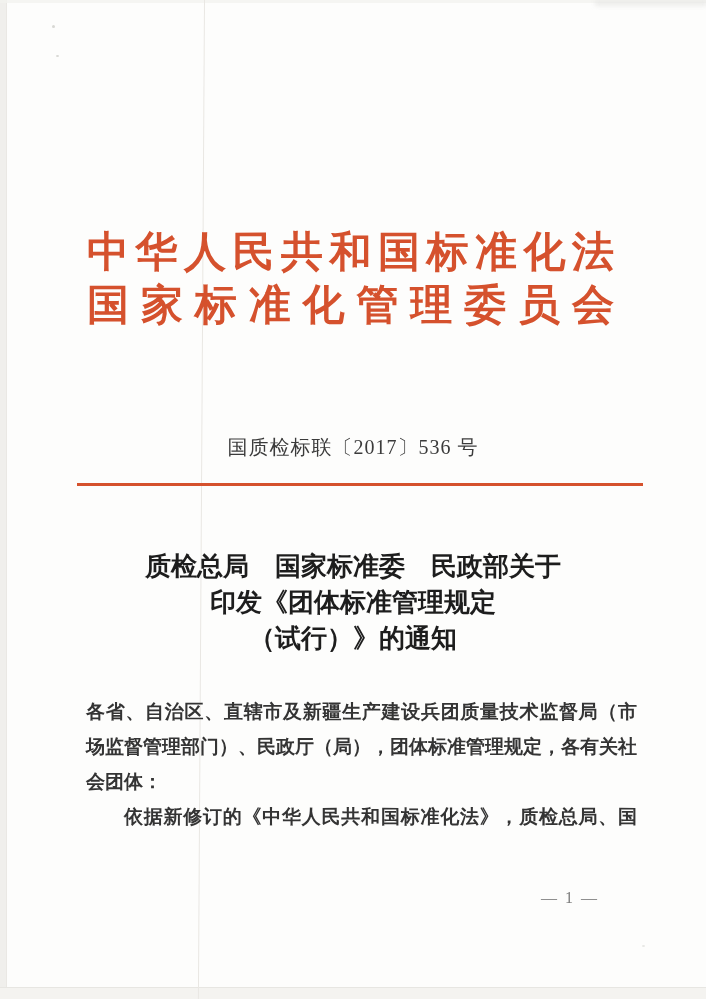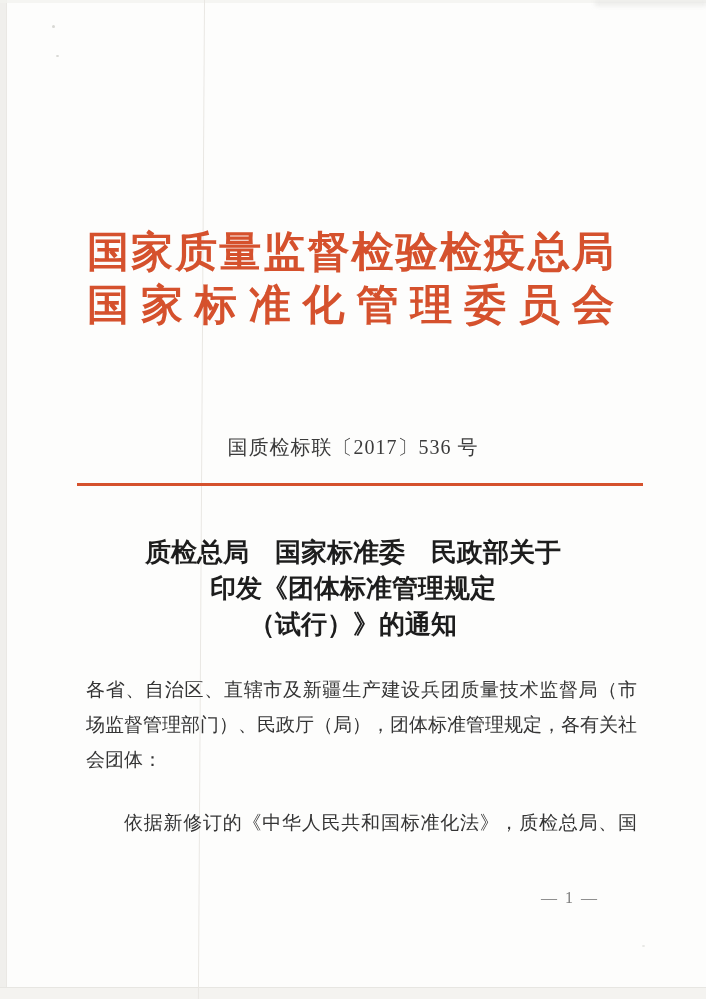--- a/index.html
+++ b/index.html
@@ -63,43 +63,42 @@
   }
 
   
   .red-rule {
     position: absolute; top: 483px; left: 77px; width: 566px; height: 3px;
     background: #d5512d;
   }
 
   
   .notice-title {
-    position: absolute; top: 535px; left: 0; width: 706px;
+    position: absolute; top: 549px; left: 0; width: 706px;
     text-align: center;
     color: #1d1d1d;
     font-size: 26px; line-height: 36px; font-weight: bold;
   }
 
   
   .body-text {
-    position: absolute; top: 672px; left: 86px; width: 551px;
+    position: absolute; top: 694px; left: 86px; width: 551px;
     color: #343434;
-    font-size: 19px; line-height: 35px;
+    font-size: 19px; line-height: 35px; font-weight: bold;
   }
   .body-text .b-line {
     text-align: justify;
     text-align-last: justify;
   }
   .body-text .b-line.plain {
     text-align: right;
     text-align-last: left;
   }
   .body-text .b-line.indent {
     text-indent: 2em;
-    margin-top: 28px;
   }
 
   
   .page-number {
     position: absolute; top: 888px; left: 500px; width: 140px;
     text-align: center;
     font-size: 16px; line-height: 20px;
     color: #7d7d7d; letter-spacing: 2px;
   }
 </style>
@@ -111,21 +110,21 @@
   <div class="edge-left"></div>
   <div class="edge-top"></div>
   <div class="edge-bottom"></div>
   <div class="smudge-top"></div>
   <div class="fold-line"></div>
   <div class="speck s1"></div>
   <div class="speck s2"></div>
   <div class="speck s3"></div>
 
   <div class="letterhead" style="color: rgb(213, 81, 45);">
-    <div class="lh-line">国家质量监督检验检疫总局</div>
+    <div class="lh-line">中华人民共和国标准化法</div>
     <div class="lh-line">国家标准化管理委员会</div>
   </div>
 
   <div class="doc-number">国质检标联〔2017〕536 号</div>
 
   <div class="red-rule" style="background-color: rgb(213, 81, 45);"></div>
 
   <div class="notice-title">
     <div class="t-line">质检总局　国家标准委　民政部关于</div>
     <div class="t-line">印发《团体标准管理规定</div>

